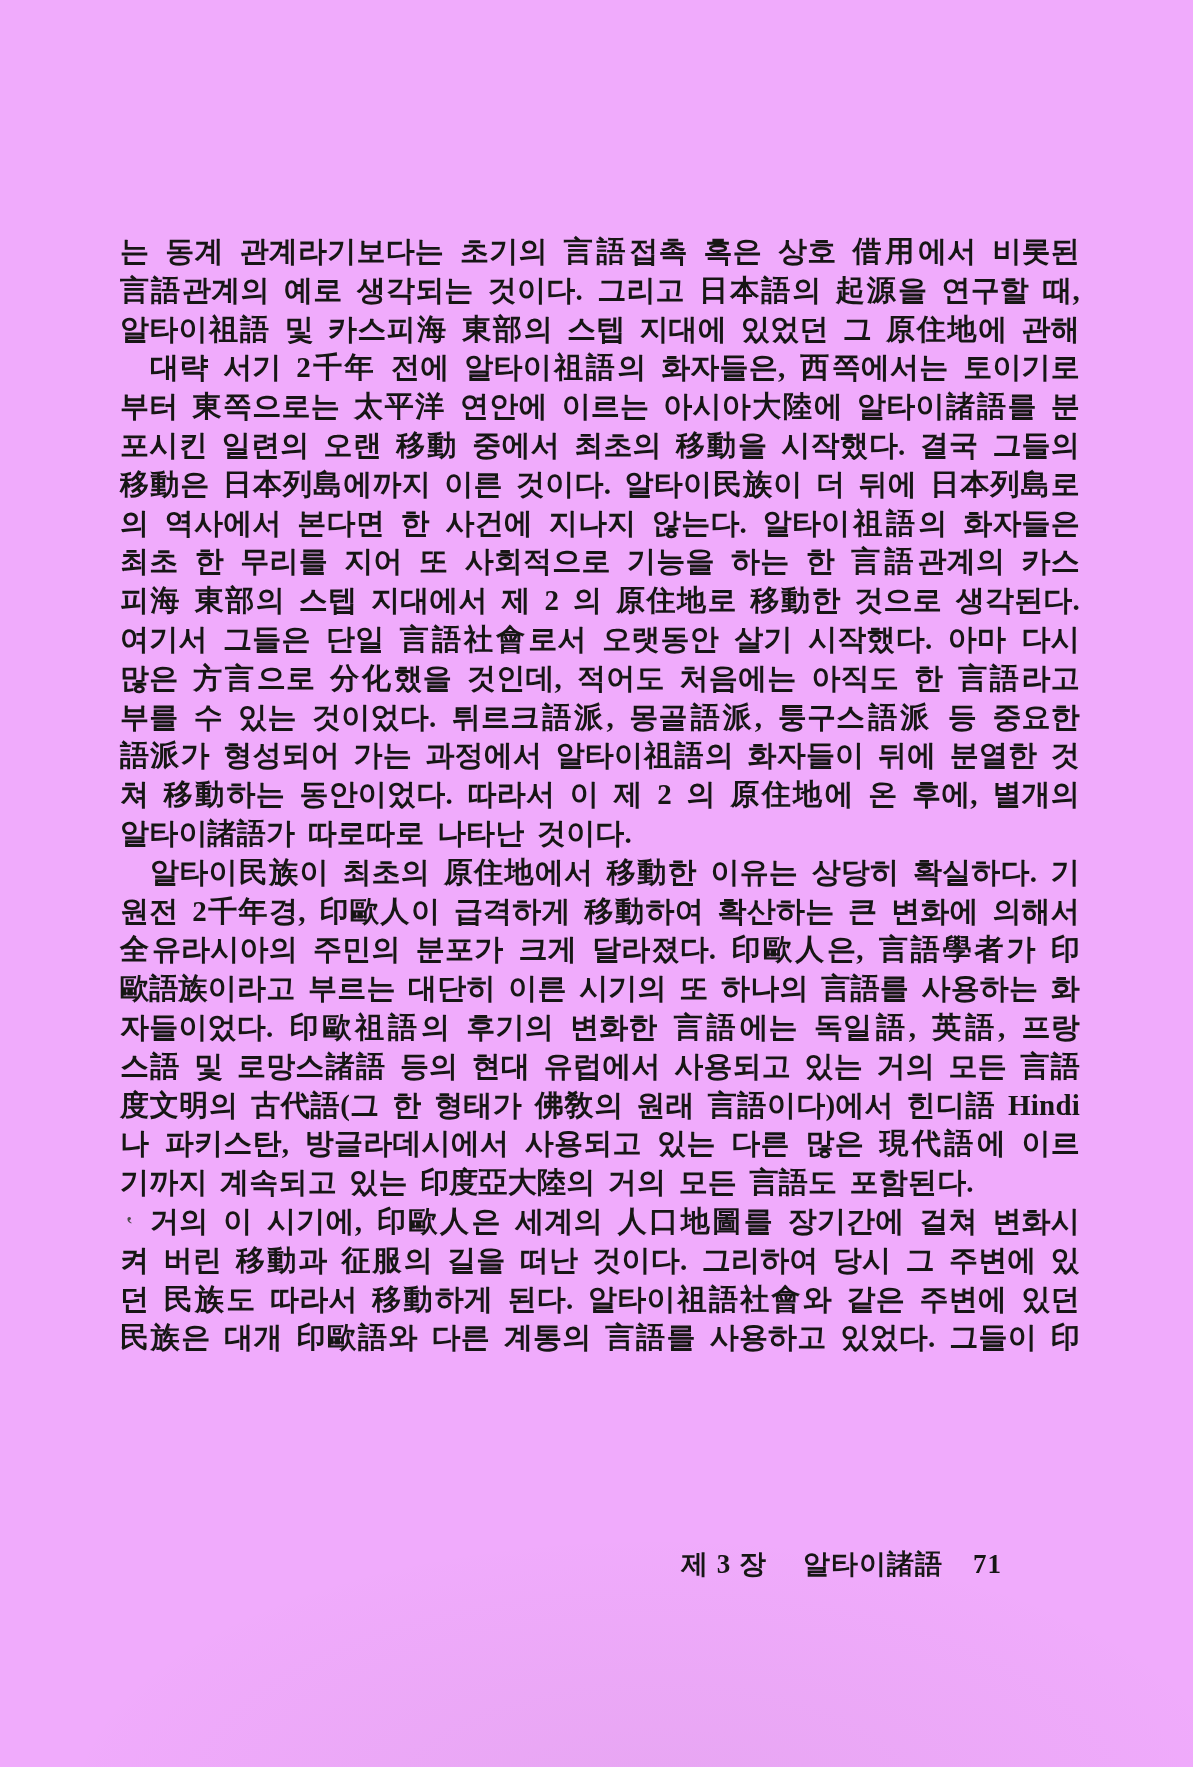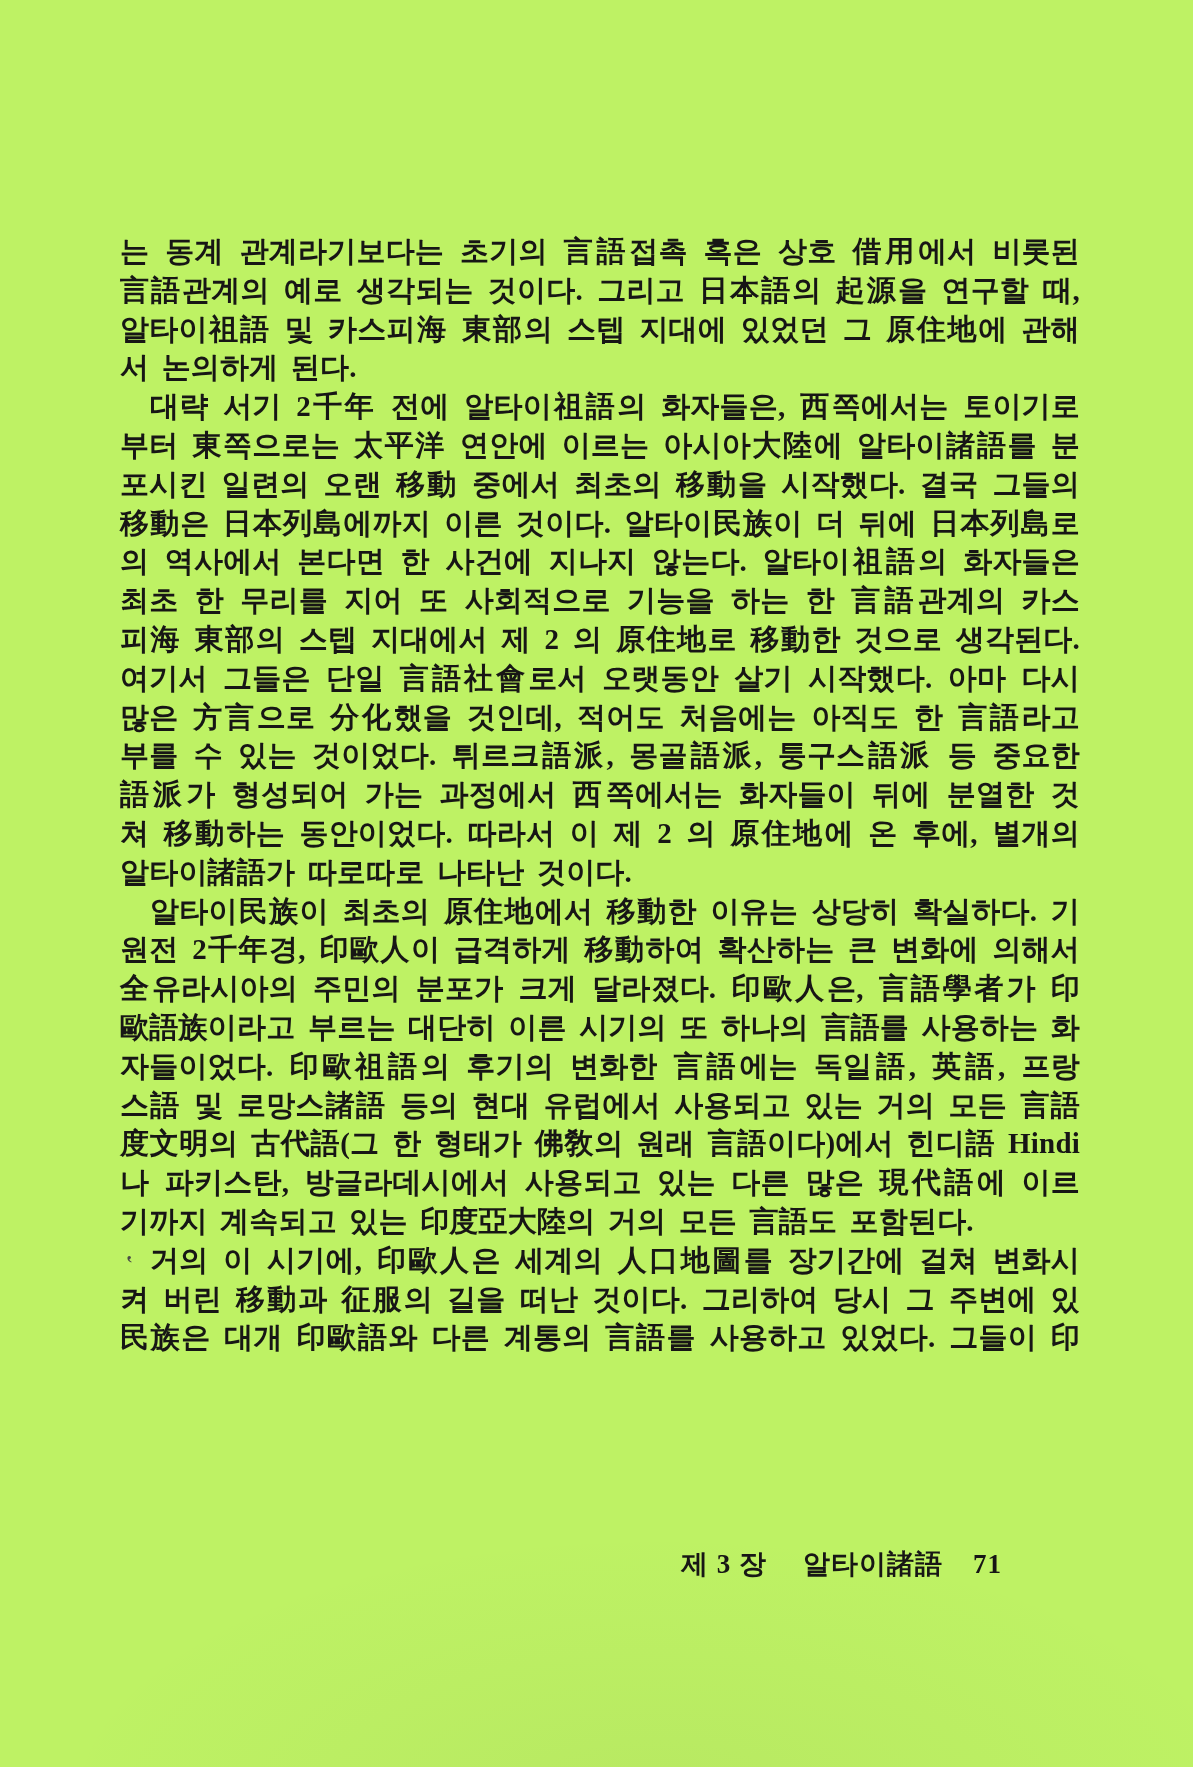--- a/index.html
+++ b/index.html
@@ -5,21 +5,21 @@
   html, body {
     margin: 0;
     padding: 0;
     background: #e8e8e6;
   }
   .page {
     position: relative;
     width: 1193px;
     height: 1767px;
     margin: 0 auto;
-    background: #bef264;
+    background: #f0abfc;
     font-family: "Liberation Serif", "DejaVu Serif", serif;
     color: #171615;
     overflow: hidden;
   }
   
   .page::after {
     content: "";
     position: absolute;
     left: 0; right: 0; bottom: 0;
     height: 260px;
@@ -75,45 +75,45 @@
 </style>
 </head>
 <body>
 
 <div class="page">
 
   <div class="text-block">
       <div class="line j">는 동계 관계라기보다는 초기의 言語접촉 혹은 상호 借用에서 비롯된</div>
       <div class="line j">言語관계의 예로 생각되는 것이다. 그리고 日本語의 起源을 연구할 때,</div>
       <div class="line j">알타이祖語 및 카스피海 東部의 스텝 지대에 있었던 그 原住地에 관해</div>
-      <div class="line">서 논의하게 된다.</div>
       <div class="line j ind">대략 서기 2千年 전에 알타이祖語의 화자들은, 西쪽에서는 토이기로</div>
       <div class="line j">부터 東쪽으로는 太平洋 연안에 이르는 아시아大陸에 알타이諸語를 분</div>
       <div class="line j">포시킨 일련의 오랜 移動 중에서 최초의 移動을 시작했다. 결국 그들의</div>
       <div class="line j">移動은 日本列島에까지 이른 것이다. 알타이民族이 더 뒤에 日本列島로</div>
       <div class="line j">의 역사에서 본다면 한 사건에 지나지 않는다. 알타이祖語의 화자들은</div>
       <div class="line j">최초 한 무리를 지어 또 사회적으로 기능을 하는 한 言語관계의 카스</div>
       <div class="line j">피海 東部의 스텝 지대에서 제 2 의 原住地로 移動한 것으로 생각된다.</div>
       <div class="line j">여기서 그들은 단일 言語社會로서 오랫동안 살기 시작했다. 아마 다시</div>
       <div class="line j">많은 方言으로 分化했을 것인데, 적어도 처음에는 아직도 한 言語라고</div>
       <div class="line j">부를 수 있는 것이었다. 튀르크語派, 몽골語派, 퉁구스語派 등 중요한</div>
-      <div class="line j">語派가 형성되어 가는 과정에서 西쪽에서는 화자들이 뒤에 분열한 것</div>
+      <div class="line j">語派가 형성되어 가는 과정에서 알타이祖語의 화자들이 뒤에 분열한 것</div>
       <div class="line j">쳐 移動하는 동안이었다. 따라서 이 제 2 의 原住地에 온 후에, 별개의</div>
       <div class="line">알타이諸語가 따로따로 나타난 것이다.</div>
       <div class="line j ind">알타이民族이 최초의 原住地에서 移動한 이유는 상당히 확실하다. 기</div>
       <div class="line j">원전 2千年경, 印歐人이 급격하게 移動하여 확산하는 큰 변화에 의해서</div>
       <div class="line j">全유라시아의 주민의 분포가 크게 달라졌다. 印歐人은, 言語學者가 印</div>
       <div class="line j">歐語族이라고 부르는 대단히 이른 시기의 또 하나의 言語를 사용하는 화</div>
       <div class="line j">자들이었다. 印歐祖語의 후기의 변화한 言語에는 독일語, 英語, 프랑</div>
       <div class="line j">스語 및 로망스諸語 등의 현대 유럽에서 사용되고 있는 거의 모든 言語</div>
       <div class="line j">度文明의 古代語(그 한 형태가 佛敎의 원래 言語이다)에서 힌디語 Hindi</div>
       <div class="line j">나 파키스탄, 방글라데시에서 사용되고 있는 다른 많은 現代語에 이르</div>
       <div class="line">기까지 계속되고 있는 印度亞大陸의 거의 모든 言語도 포함된다.</div>
       <div class="line j"><span class="mark">‛</span>거의 이 시기에, 印歐人은 세계의 人口地圖를 장기간에 걸쳐 변화시</div>
       <div class="line j">켜 버린 移動과 征服의 길을 떠난 것이다. 그리하여 당시 그 주변에 있</div>
+      <div class="line j">던 民族도 따라서 移動하게 된다. 알타이祖語社會와 같은 주변에 있던</div>
       <div class="line j">民族은 대개 印歐語와 다른 계통의 言語를 사용하고 있었다. 그들이 印</div>
     </div>
 
   <div class="footer">
     <span>제 3 장</span><span class="gap-title">알타이諸語</span><span class="gap-page">71</span>
   </div>
 
 </div>
 
 </body></html>

